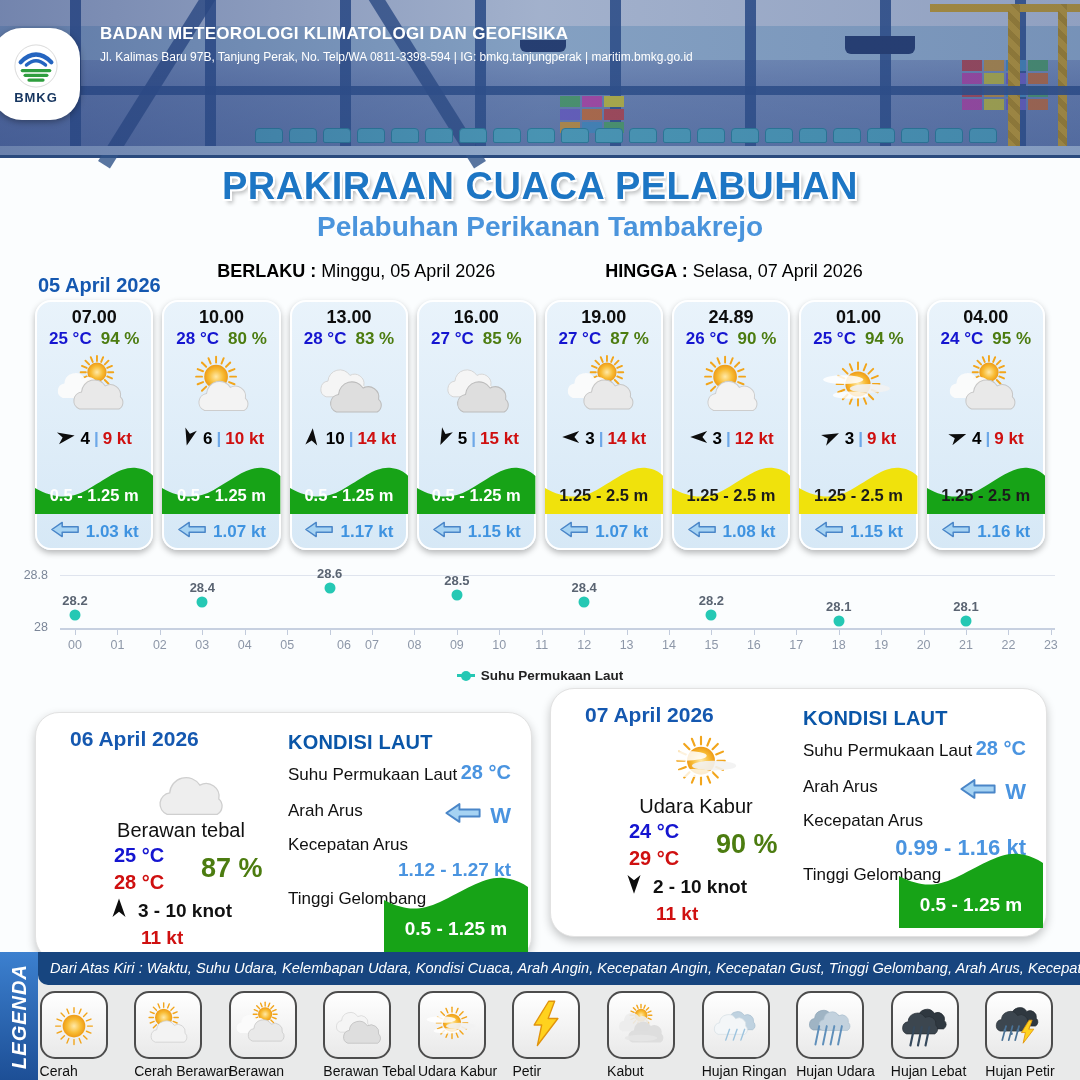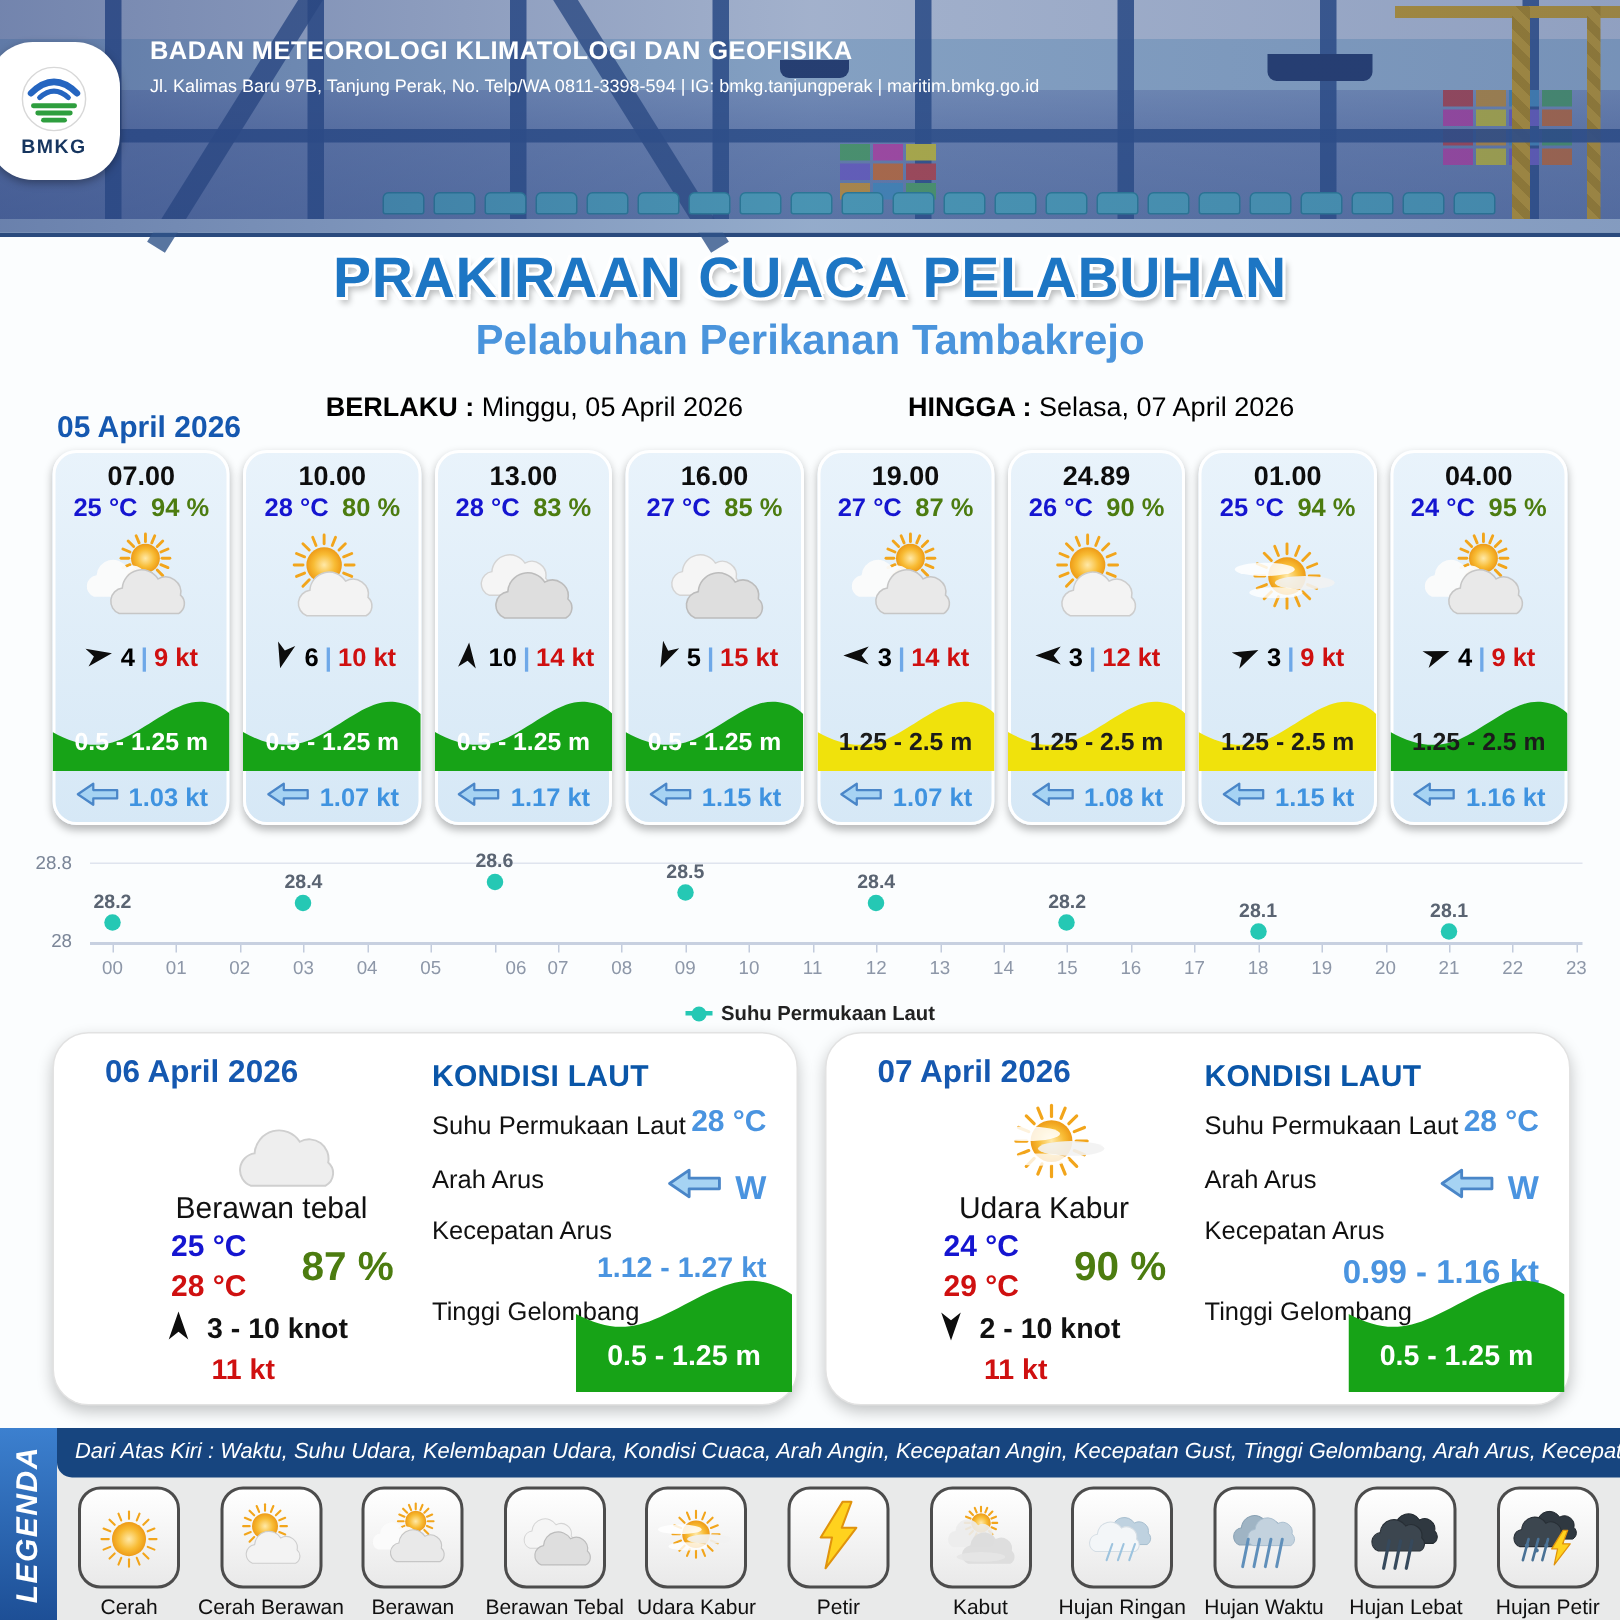--- a/index.html
+++ b/index.html
@@ -92,21 +92,21 @@
   .dc-wave-text{position:absolute;left:0;right:0;top:52px;text-align:center;font-size:19px;font-weight:bold;color:#fff;}
 
   
   .legend{position:absolute;left:0;top:952px;width:1080px;height:128px;background:#e9eaea;}
   .lg-bar{position:absolute;left:0;top:0;bottom:0;width:38px;background:linear-gradient(180deg,#3c80cf,#1d4f96);
     display:flex;align-items:center;justify-content:center;}
   .lg-bar span{transform:rotate(-90deg);white-space:nowrap;color:#fff;font-size:20px;font-weight:bold;font-style:italic;letter-spacing:1px;}
   .lg-caption{position:absolute;left:38px;right:0;top:0;height:33px;background:#17457f;color:#fff;font-style:italic;
     font-size:14.6px;line-height:33px;padding-left:12px;box-sizing:border-box;border-radius:0 0 0 10px;white-space:nowrap;overflow:hidden;}
   .lg-items{position:absolute;left:38px;right:0;top:33px;bottom:0;display:flex;justify-content:space-evenly;align-items:flex-start;padding-top:6px;}
-  .lg-item{display:flex;flex-direction:column;align-items:center;width:93px;}
+  .lg-item{display:flex;flex-direction:column;width:93px;}
   .lg-box{width:64px;height:64px;border:2px solid #4c4c4c;border-radius:15px;background:linear-gradient(180deg,#ffffff,#e9e9e9);
     display:flex;align-items:center;justify-content:center;}
   .lg-label{margin-top:4px;font-size:14px;color:#101010;white-space:nowrap;}
 </style>
 </head>
 <body>
 
 <div class="canvas">
 
   <div class="hero">
@@ -710,21 +710,21 @@
       <div class="plab" style="left:584.16px;top:38.500000000000114px">28.4</div>
       <div class="dot" style="left:711.45px;top:58.75000000000006px;background:#25c8b4"></div>
       <div class="plab" style="left:711.45px;top:51.75000000000006px">28.2</div>
       <div class="dot" style="left:838.74px;top:65.37499999999991px;background:#25c8b4"></div>
       <div class="plab" style="left:838.74px;top:58.374999999999915px">28.1</div>
       <div class="dot" style="left:966.03px;top:65.37499999999991px;background:#25c8b4"></div>
       <div class="plab" style="left:966.03px;top:58.374999999999915px">28.1</div>
     </div>
 
   <div id="day-cards">
-    <div class="dc" style="left: 35px;">
+    <div class="dc" style="left: 35px; margin-top: 24px;">
       <div class="dc-date">06 April 2026</div>
       <div class="dc-icon">
           <svg width="82" height="82" viewBox="0 0 100 100">
             <path d="M20,65 A13,13 0 0 1 23,40 A19,19 0 0 1 58,31 A15,15 0 0 1 80,47 A11,11 0 0 1 78,65 Z" transform="translate(6,14) scale(1.05)" fill="#eeeeee" stroke="#cfcfcf" stroke-width="1.5"></path>
           </svg>
         </div>
       <div class="dc-cond">Berawan tebal</div>
       <div class="dc-tmin">25 °C</div>
       <div class="dc-tmax">28 °C</div>
       <div class="dc-hum">87 %</div>
@@ -1053,21 +1053,21 @@
               <path d="M20,65 A13,13 0 0 1 23,40 A19,19 0 0 1 58,31 A15,15 0 0 1 80,47 A11,11 0 0 1 78,65 Z" transform="translate(2,4) scale(0.85)" fill="#9fb4c4" stroke="#8aa2b4" stroke-width="1.5"></path>
               <path d="M20,65 A13,13 0 0 1 23,40 A19,19 0 0 1 58,31 A15,15 0 0 1 80,47 A11,11 0 0 1 78,65 Z" transform="translate(20,8) scale(0.8)" fill="#c3d2de" stroke="#a9bece" stroke-width="1.5"></path>
               <g stroke="#5f8fba" stroke-width="3.6" stroke-linecap="round">
                 <line x1="30" y1="52" x2="23" y2="86"></line>
                 <line x1="44" y1="52" x2="37" y2="86"></line>
                 <line x1="58" y1="52" x2="51" y2="86"></line>
                 <line x1="72" y1="52" x2="65" y2="86"></line>
               </g>
             </svg>
           </div>
-      <div class="lg-label">Hujan Waktu</div>
+      <div class="lg-label">Hujan Udara</div>
     </div>
 
     <div class="lg-item">
       <div class="lg-box">
             <svg width="54" height="54" viewBox="0 0 100 100">
               <path d="M20,65 A13,13 0 0 1 23,40 A19,19 0 0 1 58,31 A15,15 0 0 1 80,47 A11,11 0 0 1 78,65 Z" transform="translate(18,2) scale(0.85)" fill="#2f3840" stroke="#22292f" stroke-width="1.5"></path>
               <path d="M20,65 A13,13 0 0 1 23,40 A19,19 0 0 1 58,31 A15,15 0 0 1 80,47 A11,11 0 0 1 78,65 Z" transform="translate(-2,8) scale(0.9)" fill="#3c464f" stroke="#272e35" stroke-width="1.5"></path>
               <g stroke="#36495c" stroke-width="4" stroke-linecap="round">
                 <line x1="30" y1="54" x2="23" y2="88"></line>
                 <line x1="44" y1="54" x2="37" y2="88"></line>

